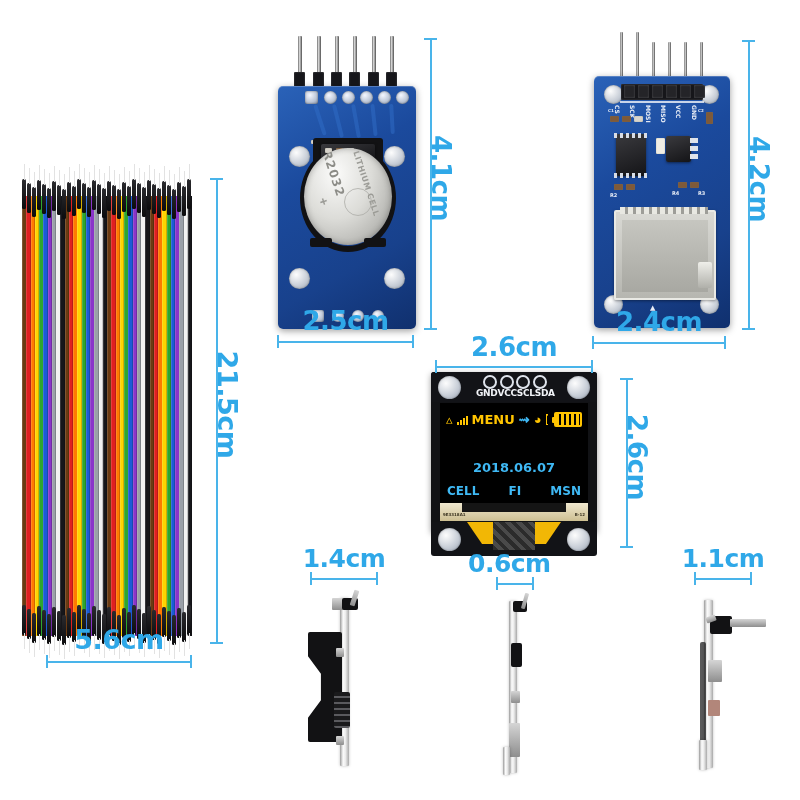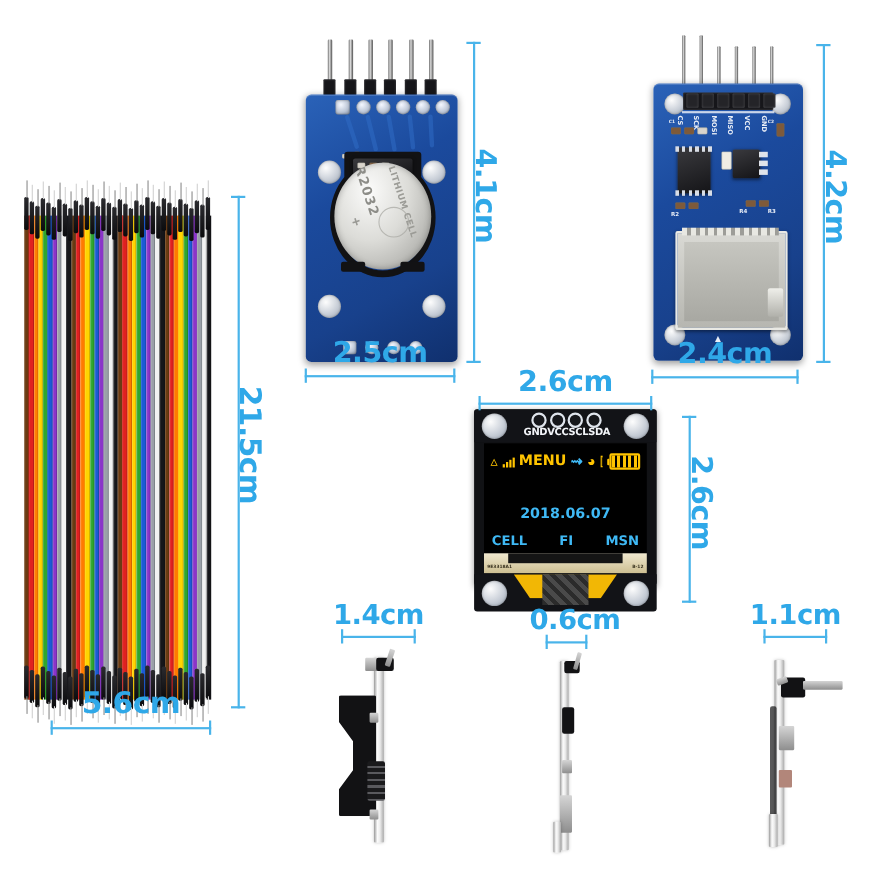--- a/index.html
+++ b/index.html
@@ -595,21 +595,21 @@
     <div class="sv-grey" style="left:28px;top:-2px;width:4px;height:16px;transform:rotate(16deg);"></div>
     <div class="sv-black" style="left:16px;top:48px;width:11px;height:24px;"></div>
     <div class="sv-grey" style="left:16px;top:96px;width:9px;height:12px;"></div>
     <div class="sv-grey" style="left:14px;top:128px;width:11px;height:34px;"></div>
     <div class="sv-rail" style="left:8px;top:152px;width:7px;height:28px;"></div>
   </div>
   <div class="abs" style="left:496px;top:583px;width:38px;height:2px;">
     <div class="dim-line-h" style="width:38px;"></div>
     <div class="cap-v" style="left:0;"></div>
     <div class="cap-v" style="left:36px;"></div>
-    <div class="dim-label" style="font-size:25px;position:absolute;left:-28px;top:-32px;width:96px;text-align:right;">0.6cm</div>
+    <div class="dim-label" style="font-size:25px;position:absolute;left:-28px;top:-32px;width:96px;text-align:left;">0.6cm</div>
   </div>
 
   <div class="abs" style="left:690px;top:590px;width:80px;height:185px;">
     <div class="sv-rail" style="left:14px;top:10px;width:9px;height:168px;"></div>
     <div class="sv-black" style="left:20px;top:26px;width:22px;height:18px;"></div>
     <div class="sv-grey" style="left:40px;top:29px;width:36px;height:8px;"></div>
     <div class="sv-grey" style="left:16px;top:26px;width:10px;height:6px;transform:rotate(-20deg);"></div>
     <div class="sv-grey" style="left:18px;top:70px;width:14px;height:22px;"></div>
     <div style="position:absolute;left:18px;top:110px;width:12px;height:16px;background:#b2867a;border-radius:1px;"></div>
     <div class="sv-black" style="left:10px;top:52px;width:6px;height:108px;opacity:.7;"></div>

